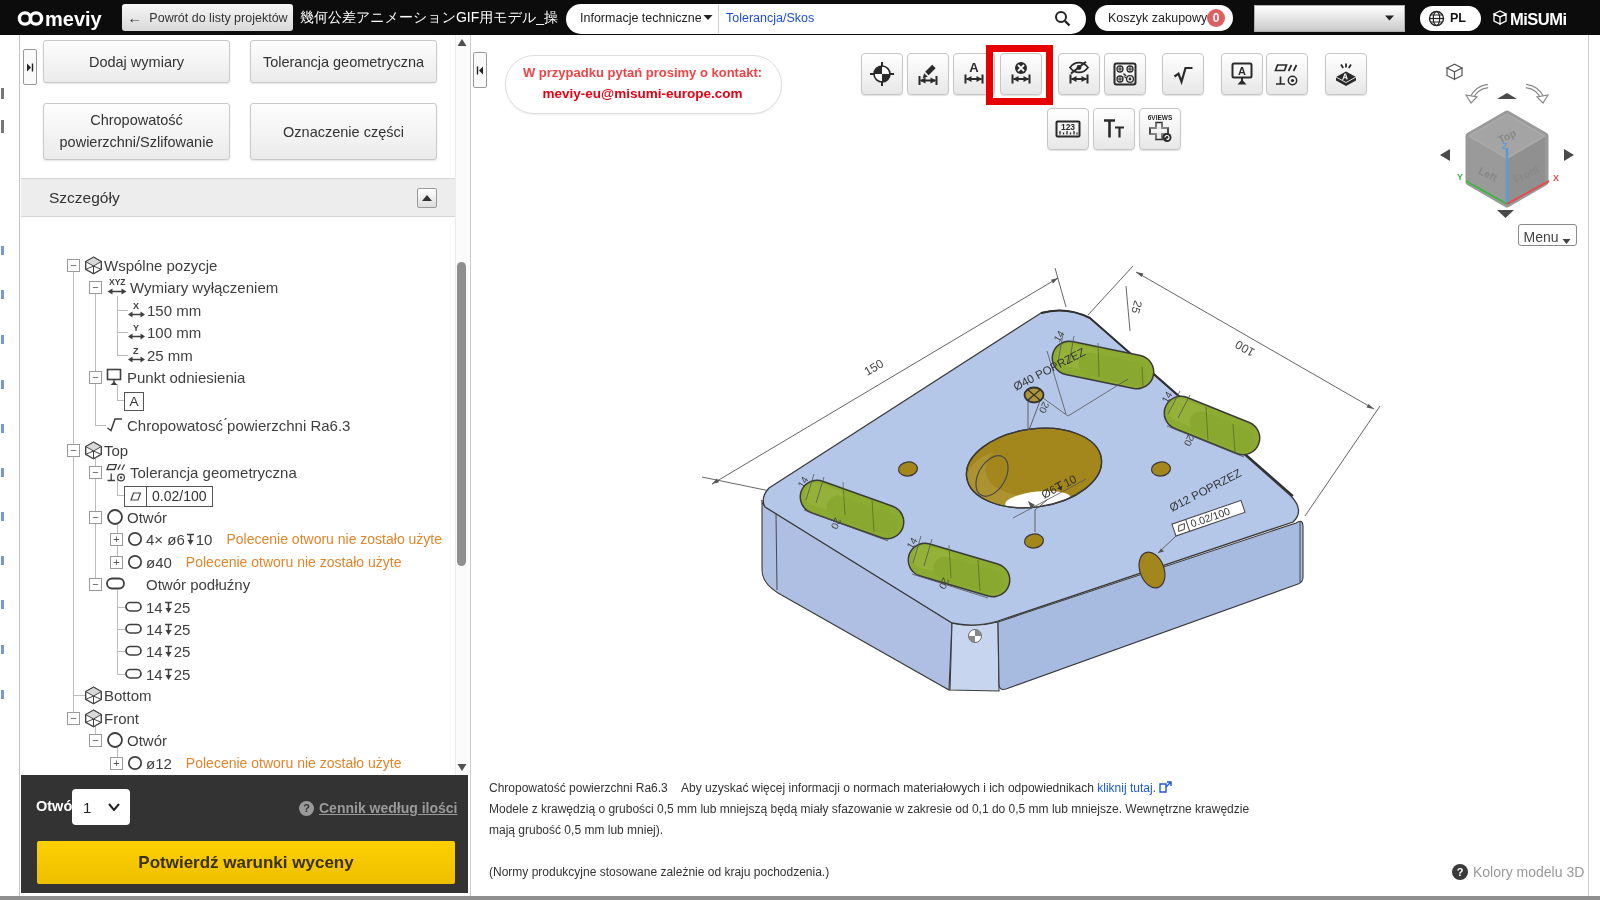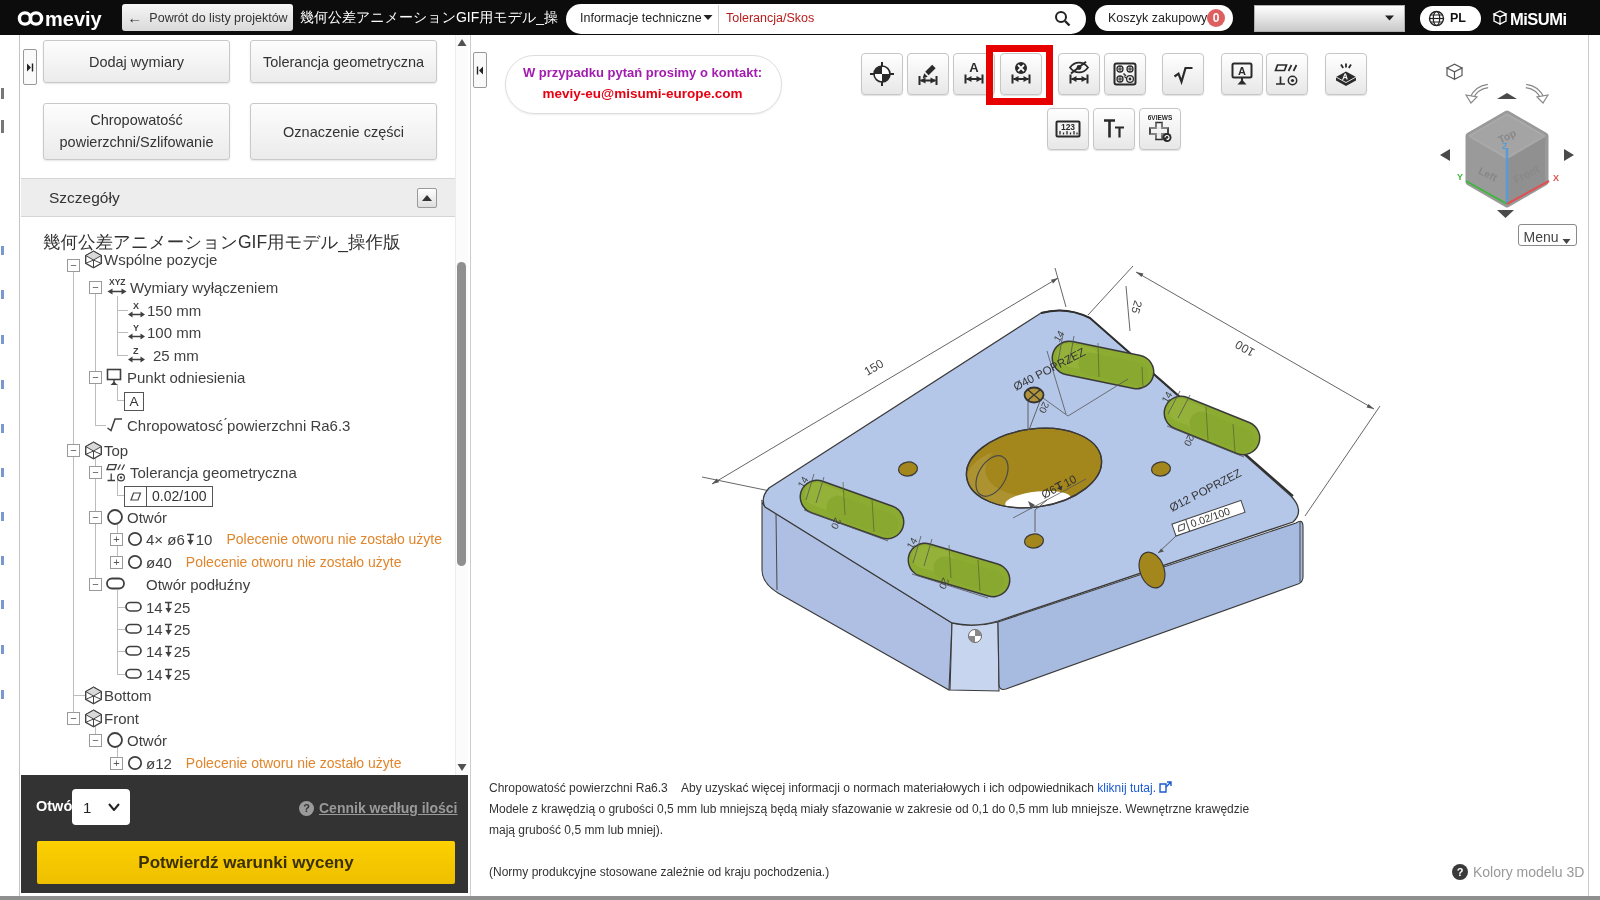--- a/index.html
+++ b/index.html
@@ -25,21 +25,21 @@
       <text x="29" y="20.5" fill="#fff" font-size="20" font-weight="bold">meviy</text>
     </svg>
 <div class="ab" style="left:122px;top:4px;width:171px;height:27px;background:linear-gradient(#f6f6f6,#d9d9d9);border-radius:3px;display:flex;align-items:center;justify-content:center;font-size:12.5px;color:#333"><span style="font-size:15px;margin-right:7px">←</span>Powrót do listy projektów</div>
 <div class="ab" style="left:300px;top:9px;width:260px;height:18px;overflow:hidden;color:#fff;font-size:14px">幾何公差アニメーションGIF用モデル_操作</div>
 <div class="ab" style="left:566px;top:4px;width:520px;height:30px;background:#fff;border-radius:15px"></div>
 <div class="ab" style="left:580px;top:11px;font-size:12.5px;color:#222">Informacje techniczne</div>
 <svg class="ab" style="left:702px;top:13px" width="12" height="9" viewBox="0 0 12 9">
       <path d="M1.5 2l4.5 5 4.5-5z" fill="#222"></path>
     </svg>
 <div class="ab" style="left:718px;top:5px;width:1px;height:28px;background:#cfcfcf"></div>
-<div class="ab" style="left:726px;top:11px;font-size:12.5px;color:#b91c1c">Tolerancja/Skos</div>
+<div class="ab" style="left:726px;top:11px;font-size:12.5px;color:#1d4ed8">Tolerancja/Skos</div>
 <svg class="ab" style="left:1054px;top:10px" width="17" height="17" viewBox="0 0 17 17">
       <circle cx="7" cy="7" r="5" fill="none" stroke="#222" stroke-width="2"></circle>
       <line x1="11" y1="11" x2="15.5" y2="15.5" stroke="#222" stroke-width="2.4"></line>
     </svg>
 <div class="ab" style="left:1095px;top:5px;width:138px;height:26px;background:#fff;border-radius:13px"></div>
 <div class="ab" style="left:1108px;top:11px;font-size:12.5px;color:#222">Koszyk zakupowy</div>
 <div class="ab" style="left:1207px;top:9px;width:18px;height:18px;border-radius:50%;background:#dd5f5f;color:#fff;font-size:12px;font-weight:bold;text-align:center;line-height:18px">0</div>
 <div class="ab" style="left:1254px;top:5px;width:151px;height:27px;background:linear-gradient(#ffffff,#c9c9c9);border:1px solid #b0b0b0;box-sizing:border-box"></div>
 <svg class="ab" style="left:1384px;top:14px" width="11" height="8" viewBox="0 0 11 8">
       <path d="M1 1.5l4.5 5 4.5-5z" fill="#222"></path>
@@ -84,21 +84,20 @@
 <div class="btnL" style="left:250px;top:103px;width:185px;height:55px">Oznaczenie części</div>
 <div class="btnL" style="left:43px;top:103px;width:185px;height:55px;line-height:1.5">Chropowatość<br>powierzchni/Szlifowanie</div>
 <div class="ab" style="left:21px;top:178px;width:434px;height:39px;background:#ededed;border-top:1px solid #d5d5d5;border-bottom:1px solid #d5d5d5;box-sizing:border-box"></div>
 <div class="ab" style="left:49px;top:189px;font-size:15.5px;color:#333">Szczegóły</div>
 <div class="ab" style="left:417px;top:188px;width:20px;height:20px;border:1px solid #999;border-radius:2px;background:linear-gradient(#fff,#ddd);box-sizing:border-box;display:flex;align-items:center;justify-content:center">
       <svg width="10" height="6" viewBox="0 0 10 6">
         <path d="M5 0l5 6H0z" fill="#333"></path>
       </svg>
     </div>
 
-<div class="ab" style="left:43px;top:230px;font-size:17.5px;color:#333">幾何公差アニメーションGIF用モデル_操作版</div>
 
 <div class="vl" style="left:73px;top:272px;height:446px"></div>
 <div class="hl" style="left:73px;top:695px;width:12px"></div>
 <div class="vl" style="left:95px;top:294px;height:131px"></div>
 <div class="hl" style="left:95px;top:425px;width:11px"></div>
 <div class="vl" style="left:117px;top:296px;height:59px"></div>
 <div class="hl" style="left:117px;top:310px;width:11px"></div>
 <div class="hl" style="left:117px;top:332px;width:11px"></div>
 <div class="hl" style="left:117px;top:355px;width:11px"></div>
 <div class="vl" style="left:117px;top:384px;height:16px"></div>
@@ -121,21 +120,21 @@
 <div class="eb" style="left:67px;top:444px">−</div>
 <div class="eb" style="left:89px;top:466px">−</div>
 <div class="eb" style="left:89px;top:511px">−</div>
 <div class="eb" style="left:110px;top:533px">+</div>
 <div class="eb" style="left:110px;top:556px">+</div>
 <div class="eb" style="left:89px;top:578px">−</div>
 <div class="eb" style="left:67px;top:712px">−</div>
 <div class="eb" style="left:89px;top:734px">−</div>
 <div class="eb" style="left:110px;top:757px">+</div>
 
-<div class="tr" style="left:84px;top:248px">
+<div class="tr" style="left:84px;top:254px">
       <svg width="19" height="19" viewBox="0 0 19 19">
         <path d="M9.5 1.2L17.3 5.6v7.8L9.5 17.8 1.7 13.4V5.6z" fill="#fff" stroke="#444" stroke-width="1.4"></path>
         <path d="M9.5 1.2L17.3 5.6 9.5 10 1.7 5.6z" fill="#d9d9d9" stroke="#444" stroke-width="1"></path>
         <path d="M9.5 10v7.8M1.7 13.4L9.5 10l7.8 3.4" fill="none" stroke="#444" stroke-width="1"></path>
       </svg>
       <span style="margin-left:1px">Wspólne pozycje</span>
     </div>
 <div class="tr" style="left:106px;top:276px">
       <svg width="22" height="20" viewBox="0 0 22 20">
         <text x="3" y="8" font-size="8.5" font-weight="bold" fill="#3f3f3f">XYZ</text>
@@ -163,21 +162,21 @@
       </svg>
       <span style="margin-left:2px">100 mm</span>
     </div>
 <div class="tr" style="left:128px;top:344px">
       <svg width="17" height="20" viewBox="0 0 17 20">
         <text x="5" y="8.5" font-size="9" font-weight="bold" fill="#3f3f3f">Z</text>
         <path d="M3 14.5h11" stroke="#3f3f3f" stroke-width="1.5"></path>
         <path d="M4.5 11.5l-4.5 3 4.5 3z" fill="#3f3f3f"></path>
         <path d="M12.5 11.5l4.5 3-4.5 3z" fill="#3f3f3f"></path>
       </svg>
-      <span style="margin-left:8px">25 mm</span>
+      <span style="margin-left:2px">25 mm</span>
     </div>
 <div class="tr" style="left:106px;top:366px">
       <svg width="17" height="18" viewBox="0 0 17 18">
         <rect x="1.5" y="1.5" width="13" height="10" fill="none" stroke="#3f3f3f" stroke-width="1.6"></rect>
         <line x1="8" y1="11.5" x2="8" y2="15" stroke="#3f3f3f" stroke-width="1.4"></line>
         <path d="M4.5 17h7l-3.5-3.5z" fill="#3f3f3f"></path>
       </svg>
       <span style="margin-left:4px">Punkt odniesienia</span>
     </div>
 <div class="tr" style="left:124px;top:390px">
@@ -352,21 +351,21 @@
 <div class="ab" style="left:470px;top:35px;width:1px;height:861px;background:#ccc"></div>
 <div class="ab" style="left:1588px;top:35px;width:1px;height:861px;background:#ccc"></div>
 <div class="ab" style="left:0;top:896px;width:1600px;height:4px;background:#8f8f8f"></div>
 <div class="ab" style="left:473px;top:52px;width:14px;height:36px;border:1px solid #999;border-radius:2px;background:#fafafa;box-sizing:border-box;display:flex;align-items:center;justify-content:center">
       <svg width="8" height="9" viewBox="0 0 8 9">
         <line x1="1.5" y1="0.5" x2="1.5" y2="8.5" stroke="#222" stroke-width="1.4"></line>
         <path d="M7 0.5l-4 4 4 4z" fill="#222"></path>
       </svg>
     </div>
 <div class="ab" style="left:505px;top:55px;width:275px;height:57px;border:1px solid #ddd;border-radius:29px;box-shadow:0 1px 2px rgba(0,0,0,.07)"></div>
-<div class="ab" style="left:505px;top:65px;width:275px;text-align:center;font-size:13px;font-weight:bold;color:#a21caf">W przypadku pytań prosimy o kontakt:</div>
+<div class="ab" style="left:505px;top:65px;width:275px;text-align:center;font-size:13px;font-weight:bold;color:#ef4444">W przypadku pytań prosimy o kontakt:</div>
 <div class="ab" style="left:505px;top:86px;width:275px;text-align:center;font-size:13.5px;font-weight:bold;color:#e60012">meviy-eu@misumi-europe.com</div>
 
 <div class="tbtn" style="left:861px;top:53px">
       <svg width="26" height="26" viewBox="0 0 26 26">
         <circle cx="13" cy="13" r="8" fill="#2a2a2a"></circle>
         <path d="M13 5a8 8 0 0 1 8 8l-8 0z" fill="#fff"></path>
         <path d="M13 21a8 8 0 0 1-8-8l8 0z" fill="#fff"></path>
         <circle cx="13" cy="13" r="8" fill="none" stroke="#2a2a2a" stroke-width="1.6"></circle>
         <path d="M13 1v5M13 20v5M1 13h5M20 13h5" stroke="#2a2a2a" stroke-width="2"></path>
       </svg>

